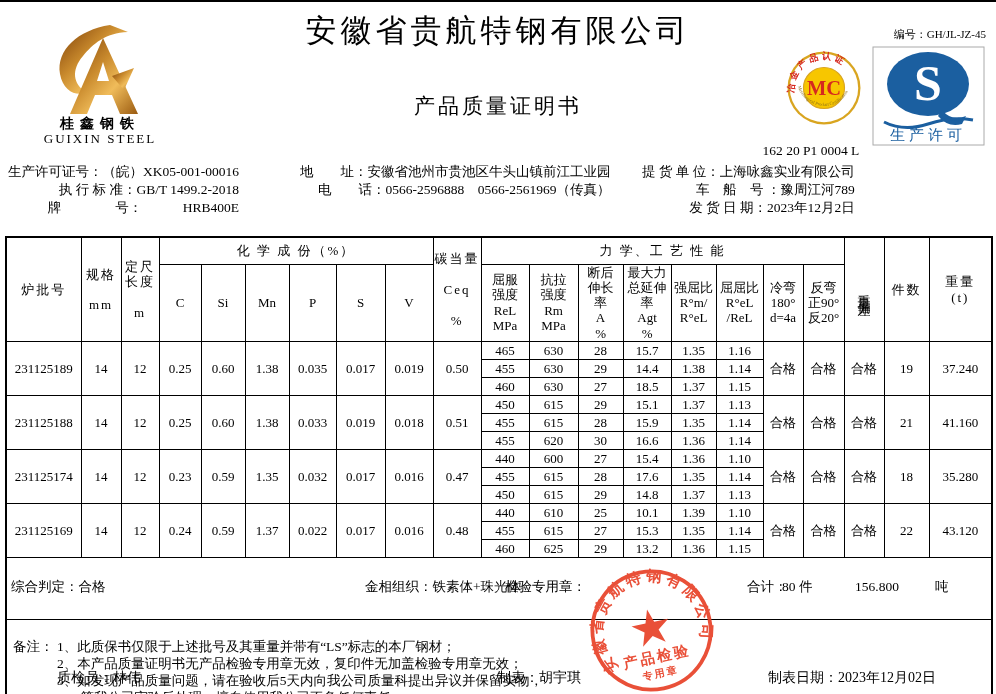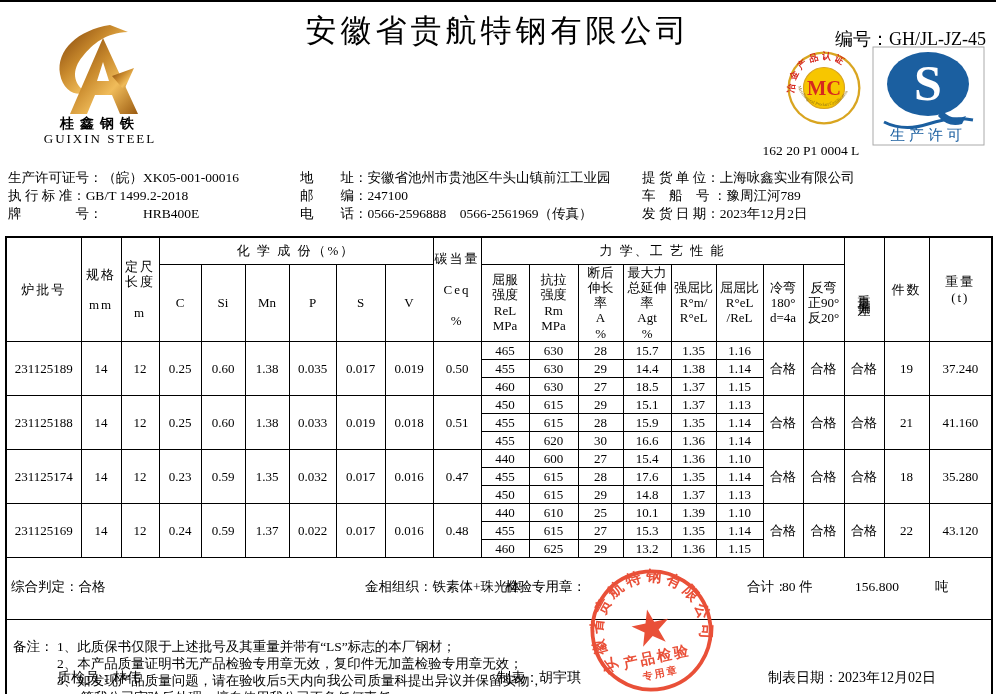--- a/index.html
+++ b/index.html
@@ -8,34 +8,34 @@
     position:relative; width:996px; height:694px; background:#fff;
     font-family:"Liberation Serif","DejaVu Serif",serif; color:#000; overflow:hidden;
   }
   .top-edge { position:absolute; top:0; left:0; width:996px; height:2px; background:#000; }
 
   
   .company-title { position:absolute; top:10px; left:0; width:100%; text-align:center;
     font-size:31px; font-weight:normal; letter-spacing:4px; }
   .doc-title { position:absolute; top:92px; left:0; width:100%; text-align:center;
     font-size:21px; font-weight:normal; letter-spacing:3px; }
-  .doc-no { position:absolute; top:27px; right:10px; font-size:18px; white-space:pre; }
+  .doc-no { position:absolute; top:27px; right:10px; font-size:11px; white-space:pre; }
 
   .logo { position:absolute; left:40px; top:24px; width:120px; text-align:center; }
   .logo svg { display:block; margin:0 auto; }
   .logo-cn { font-size:14px; font-weight:bold; letter-spacing:6px; line-height:15px; }
   .logo-en { font-size:13px; letter-spacing:2px; line-height:15px; font-family:Liberation Serif, serif; }
 
   .mc-badge { position:absolute; left:786px; top:50px; width:76px; }
   .mc-serial { position:absolute; left:752px; top:143px; width:118px; text-align:center; font-size:13.5px; white-space:pre; }
   .qs-badge { position:absolute; left:872px; top:46px; width:113px; }
 
   
   .info { position:absolute; top:163px; left:0; width:996px; font-size:13.5px; }
-  .info-col { position:absolute; top:6px; line-height:18px; white-space:pre; }
+  .info-col { position:absolute; top:0; line-height:18px; white-space:pre;text-align:right; }
   .info-col-1 { left:8px; }
   .info-col-2 { left:300px; }
   .info-col-3 { left:642px; }
 
   
   table.cert { position:absolute; left:5px; top:236px; width:986px;
     border-collapse:collapse; table-layout:fixed; border:2px solid #000; }
   .cert th, .cert td { border:1px solid #000; text-align:center; vertical-align:middle;
     padding:0; font-weight:normal; font-size:13px; line-height:1.18; white-space:pre-line; overflow:hidden; }
   .cert tr.h1 th { height:27px; letter-spacing:2px; }
@@ -86,20 +86,21 @@
       </defs>
       <path d="M60,1 C28,6 6,26 10,50 C13,68 28,73 36,68 C23,60 21,46 33,32 C43,20 55,9 78,8 Z" fill="url(#gold)"></path>
       <path d="M53,14 L88,90 L70,90 L62,71 L45,71 L37,90 L20,90 Z M53,38 L47,57 L59,57 Z" fill="url(#gold)" fill-rule="evenodd"></path>
       <path d="M62,52 L84,44 L74,66 Z" fill="url(#gold)"></path>
     </svg>
     <div class="logo-cn">桂鑫钢铁</div>
     <div class="logo-en">GUIXIN STEEL</div>
   </div>
 
   <div class="company-title">安徽省贵航特钢有限公司</div>
+  <div class="doc-title">产品质量证明书</div>
   <div class="doc-no"><span>编号：</span><span>GH/JL-JZ-45</span></div>
 
   <div class="mc-badge">
     <svg width="76" height="76" viewBox="0 0 100 100">
       <circle cx="50" cy="50" r="48" fill="#d9a520"></circle>
       <circle cx="50" cy="50" r="45" fill="#ffffff"></circle>
       <circle cx="50" cy="50" r="27" fill="#f7c600" stroke="#d9a520" stroke-width="1.5"></circle>
       <defs>
         <path id="mctop" d="M 16,70 A 39,39 0 1 1 84,70" fill="none"></path>
         <path id="mcbot" d="M 15,46 A 36,36 0 0 0 85,46" fill="none"></path>
@@ -121,21 +122,21 @@
       <ellipse cx="56" cy="38" rx="41" ry="32" fill="#1b5fa0"></ellipse>
       <path d="M 70,64 Q 80,76 94,70 L 90,78 Q 76,82 66,70 Z" fill="#1b5fa0"></path>
       <text x="56" y="54" font-size="50" font-weight="bold" fill="#ffffff" text-anchor="middle" font-family="'Liberation Serif','DejaVu Serif',serif">S</text>
       <path d="M 12,76 Q 32,86 56,78 T 101,74" stroke="#1b5fa0" stroke-width="3" fill="none"></path>
       <text x="56" y="94" font-size="15" fill="#1b5fa0" text-anchor="middle" letter-spacing="4">生产许可</text>
     </svg>
   </div>
 
   <div class="info">
     <div class="info-col info-col-1"><div><span>生产许可证号：</span><span>（皖）XK05-001-00016</span></div><div><span>执 行 标 准：</span><span>GB/T 1499.2-2018</span></div><div><span>牌　　　　号：</span><span>　　　HRB400E</span></div></div>
-    <div class="info-col info-col-2"><div><span>地　　址：</span><span>安徽省池州市贵池区牛头山镇前江工业园</span></div><div><span>邮　　编：</span><span>247100</span></div><div><span>电　　话：</span><span>0566-2596888　0566-2561969（传真）</span></div></div>
+    <div class="info-col info-col-2"><div><span>地　　址：</span><span>安徽省池州市贵池区牛头山镇前江工业园</span></div><div><span>电　　话：</span><span>0566-2596888　0566-2561969（传真）</span></div></div>
     <div class="info-col info-col-3"><div><span>提 货 单 位：</span><span>上海咏鑫实业有限公司</span></div><div><span>车　船　号 ：</span><span>豫周江河789</span></div><div><span>发 货 日 期：</span><span>2023年12月2日</span></div></div>
   </div>
 
   <table class="cert">
     <colgroup>
       <col style="width:75px">
         <col style="width:40px">
         <col style="width:38px">
       <col style="width:42px">
         <col style="width:44px">

